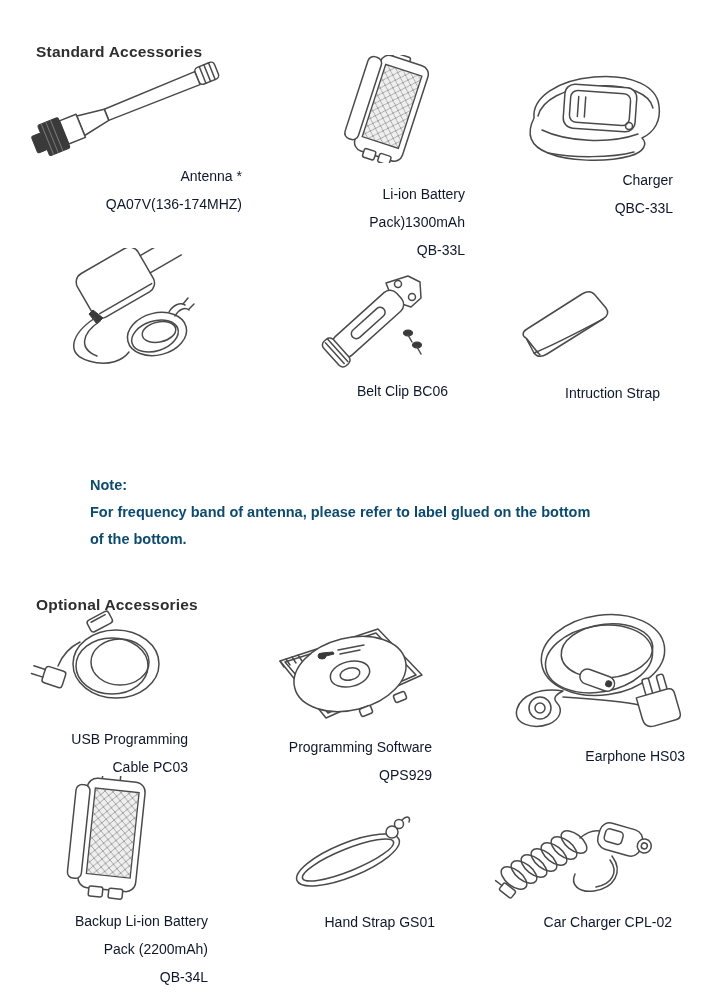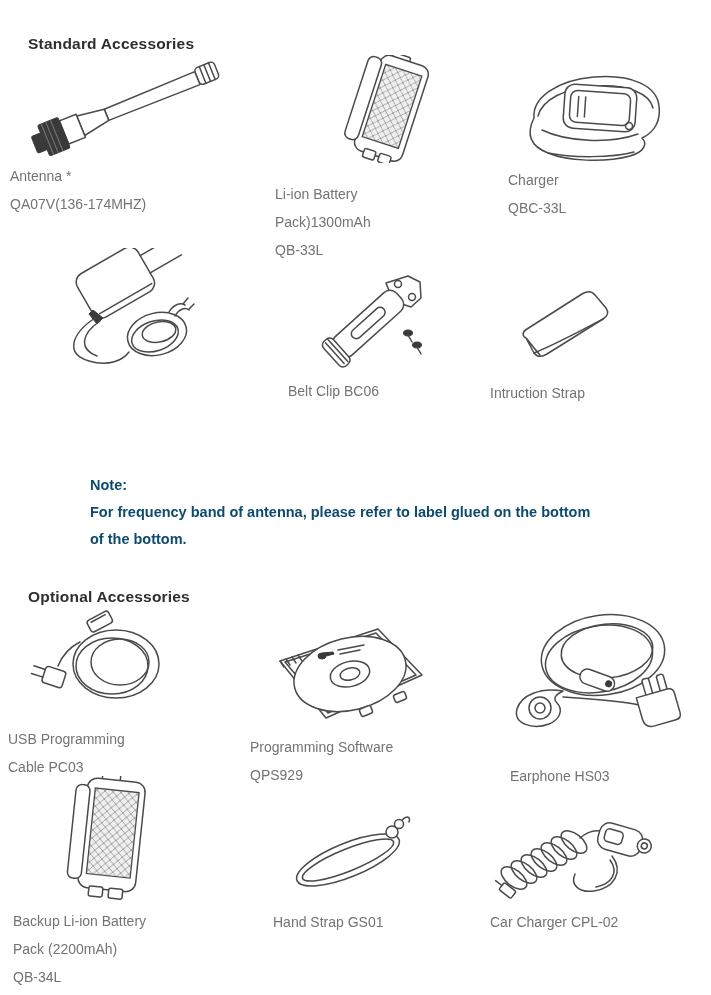--- a/index.html
+++ b/index.html
@@ -1,25 +1,25 @@
 <!DOCTYPE html>
 <html><head>
 <meta charset="utf-8">
 <style>
   html,body{margin:0;padding:0;background:#ffffff;}
   .page{
     position:relative;width:711px;height:995px;background:#ffffff;overflow:hidden;
     font-family:"Liberation Sans","DejaVu Sans",sans-serif;color:#444444;
   }
   .sec-heading{
-    position:absolute;margin:8px;font-size:15.5px;font-weight:600;color:#2e2e2e;letter-spacing:.2px;
+    position:absolute;margin:16px;font-size:15.5px;font-weight:600;color:#2e2e2e;letter-spacing:.2px;
   }
   .fig{position:absolute;margin:0;}
   .fig svg{display:block;width:100%;height:100%;}
-  .caption{position:absolute;text-align:left;font-size:14px;color:#737373;}
+  .caption{position:absolute;text-align:right;font-size:14px;color:#0f172a;}
   .caption div{line-height:28px;white-space:nowrap;}
   .note{position:absolute;font-size:14.5px;font-weight:700;color:#0c4a6e;}
   .note div{line-height:27px;}
   .ln{stroke:#4a4a4a;stroke-width:1.5;fill:none;stroke-linecap:round;stroke-linejoin:round;}
   .lnf{stroke:#4a4a4a;stroke-width:1.5;fill:#ffffff;stroke-linejoin:round;}
   .dk{fill:#3a3a3a;stroke:#3a3a3a;}
 </style>
 </head>
 <body>
 
@@ -210,21 +210,21 @@
       <circle class="lnf" cx="37" cy="105" r="11"></circle>
       <circle class="ln" cx="37" cy="105" r="5"></circle>
       <path class="ln" d="M60 94 C90 96 120 98 136 102"></path>
       <g transform="rotate(-16 152 102)">
         <rect class="lnf" x="146" y="74" width="7" height="18" rx="2.5"></rect>
         <rect class="lnf" x="161" y="74" width="7" height="18" rx="2.5"></rect>
         <path class="lnf" d="M136 90 L168 90 Q174 90 174 96 L174 116 Q174 122 168 122 L146 122 Q136 122 136 112 Z"></path>
       </g>
     </svg>
   </figure>
-  <div class="caption" style="left:510px;top:762px;width:175px">
+  <div class="caption" style="left:510px;top:742px;width:175px">
     <div>Earphone HS03</div>
   </div>
 
   <figure class="fig" style="left:52px;top:776px;width:120px;height:128px">
     <svg viewBox="0 0 120 128">
       <defs>
         <pattern id="hatchB" width="8" height="8" patternUnits="userSpaceOnUse">
           <rect width="8" height="8" fill="#efefef"></rect>
           <path d="M0 0 L8 8 M8 0 L0 8" stroke="#9a9a9a" stroke-width="0.9"></path>
         </pattern>

